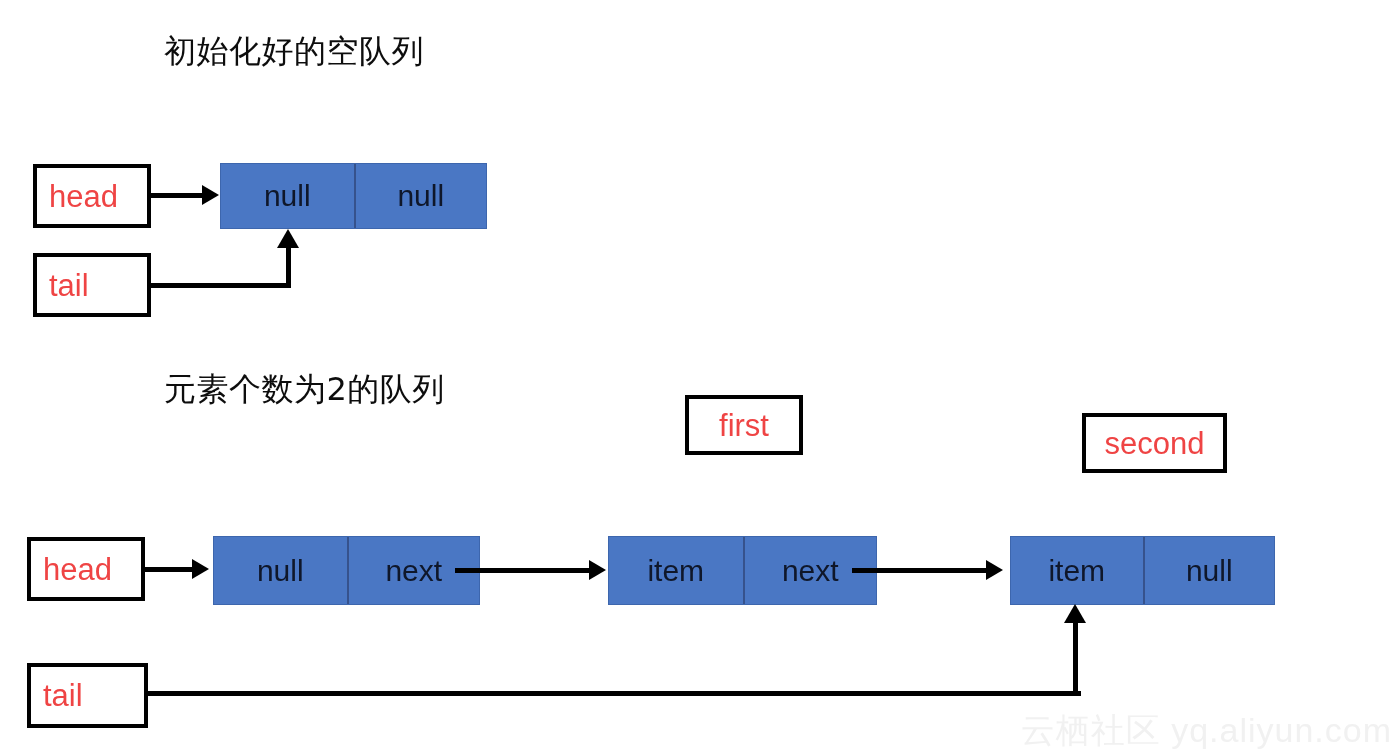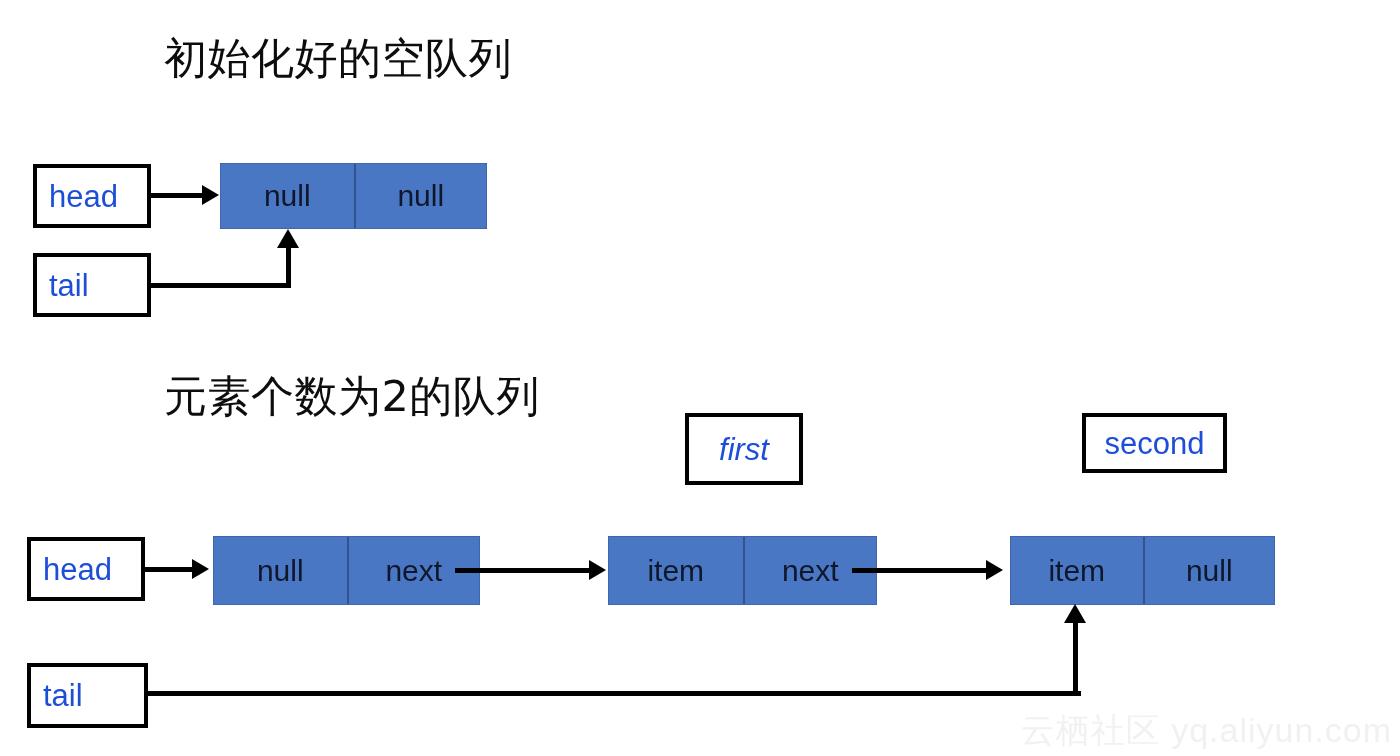--- a/index.html
+++ b/index.html
@@ -15,40 +15,40 @@
     width: 1400px;
     height: 756px;
     background: #ffffff;
     overflow: hidden;
   }
 
   
   .section-title {
     position: absolute;
     font-family: "DejaVu Sans", "Liberation Sans", sans-serif;
-    font-size: 43px;
+    font-size: 32px;
     font-weight: 400;
     color: #0d0d0d;
     white-space: nowrap;
     letter-spacing: 0.5px;
   }
 
   
   .ptr-box {
     position: absolute;
     border: 4px solid #000000;
     background: #ffffff;
     box-sizing: border-box;
     display: flex;
     align-items: center;
     justify-content: flex-start;
   }
   .ptr-box .ptr-label {
     font-size: 31px;
-    color: #1d4ed8;
+    color: #ef4444;
     line-height: 1;
     padding-left: 12px;
     white-space: nowrap;
   }
   .ptr-box.centered {
     justify-content: center;
   }
   .ptr-box.centered .ptr-label {
     padding-left: 0;
   }
@@ -141,21 +141,21 @@
   <div class="ptr-box" style="left:33px; top:253px; width:118px; height:64px;">
     <span class="ptr-label">tail</span>
   </div>
 
   <div class="hline" style="left:151px; top:283px; width:140px;"></div>
   <div class="vline" style="left:286px; top:247px; height:41px;"></div>
   <div class="arrow-up" style="left:277px; top:229px;"></div>
 
   <div class="section-title" style="left:164px; top:368px;">元素个数为2的队列</div>
 
-  <div class="ptr-box centered" style="left:685px; top:413px; width:118px; height:72px;font-style:italic;">
+  <div class="ptr-box centered" style="left:685px; top:395px; width:118px; height:60px;">
     <span class="ptr-label">first</span>
   </div>
 
   <div class="ptr-box centered" style="left:1082px; top:413px; width:145px; height:60px;">
     <span class="ptr-label">second</span>
   </div>
 
   <div class="ptr-box" style="left:27px; top:537px; width:118px; height:64px;">
     <span class="ptr-label">head</span>
   </div>

